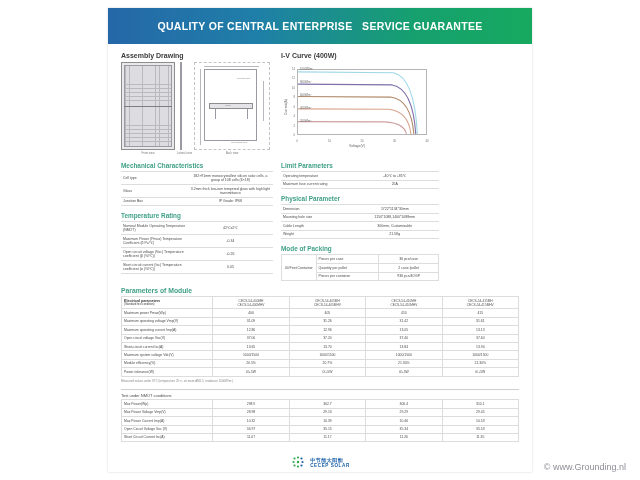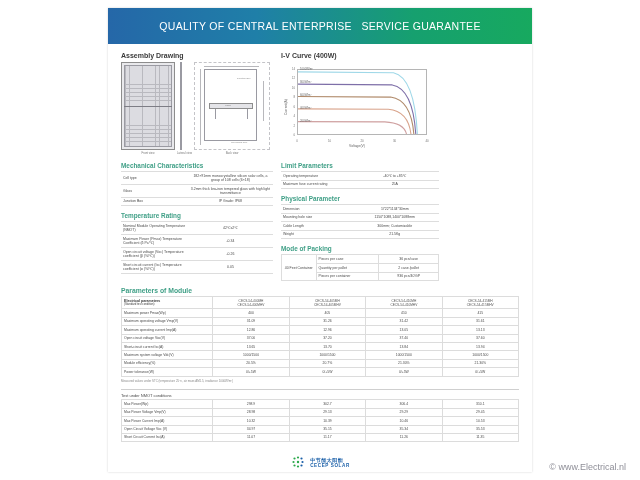--- a/index.html
+++ b/index.html
@@ -19,21 +19,21 @@
   }
   
   .header-band {
     height: 36px;
     background: linear-gradient(90deg, #2567a8 0%, #1f7fa8 35%, #16a06f 72%, #17a95f 100%);
     display: flex; align-items: center; justify-content: center;
   }
   .header-title {
     color: #ffffff;
     font-size: 10.5px;
-    font-weight: normal;
+    font-weight: bold;
     letter-spacing: 0.3px;
     white-space: pre;
   }
   .content { padding: 8px 13px 0 13px; }
 
   
   .sec-title {
     color: #3f9f86;
     font-size: 6.4px;
     font-weight: bold;
@@ -527,13 +527,13 @@
       </div>
       <div>
         <div class="logo-text-cn">中节能太阳能</div>
         <div class="logo-text-en">CECEP SOLAR</div>
       </div>
     </div>
 
   </div>
 </div>
 
-<div class="watermark">© www.Electrical.nl</div>
+<div class="watermark">© www.Grounding.nl</div>
 
 </body></html>

